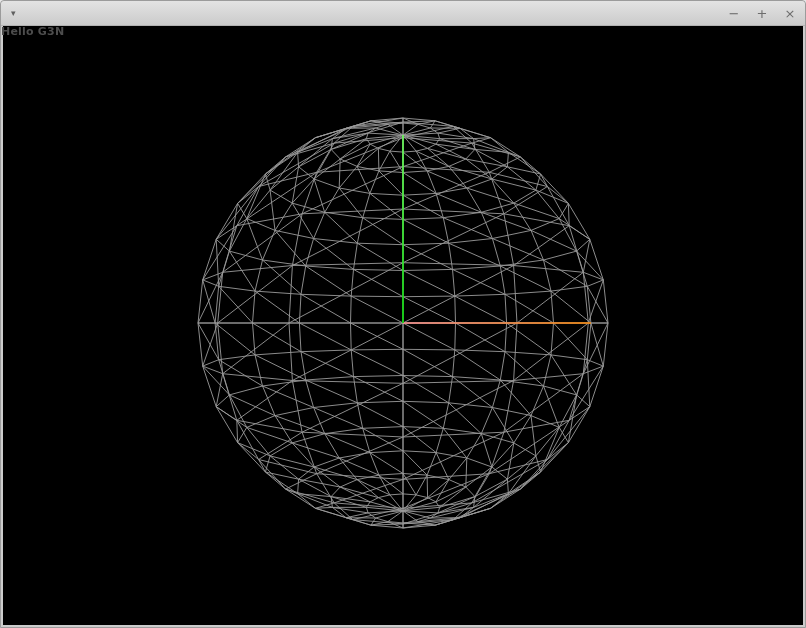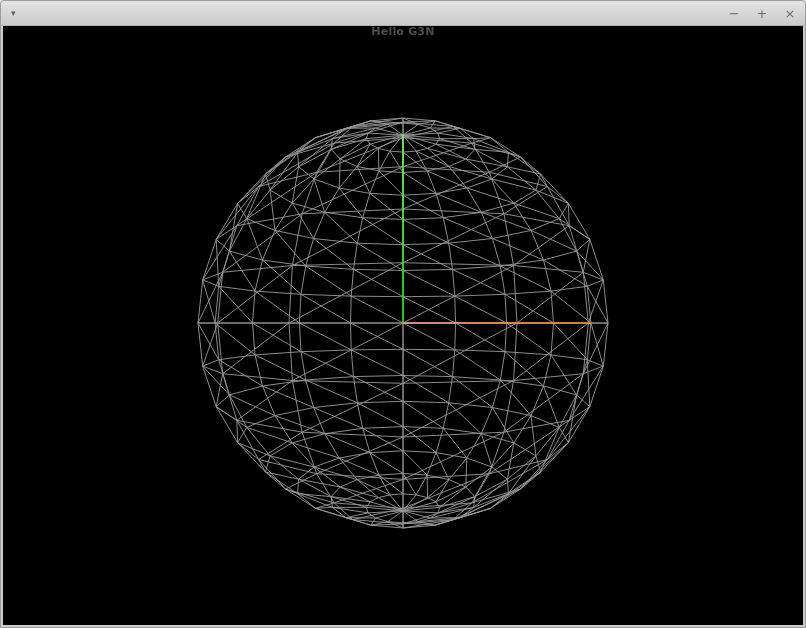--- a/index.html
+++ b/index.html
@@ -34,21 +34,21 @@
     top: 0;
     height: 100%;
     display: flex;
     align-items: center;
     font-size: 9px;
     color: #5f5f5f;
     cursor: default;
   }
   .title {
     flex: 1;
-    text-align: center;
+    text-align: left;
     font-size: 11px;
     font-weight: bold;
     color: #4d4d4d;
     letter-spacing: 0.2px;
     margin-top: 36px;
   }
   .controls {
     position: absolute;
     right: 8px;
     top: 0;

